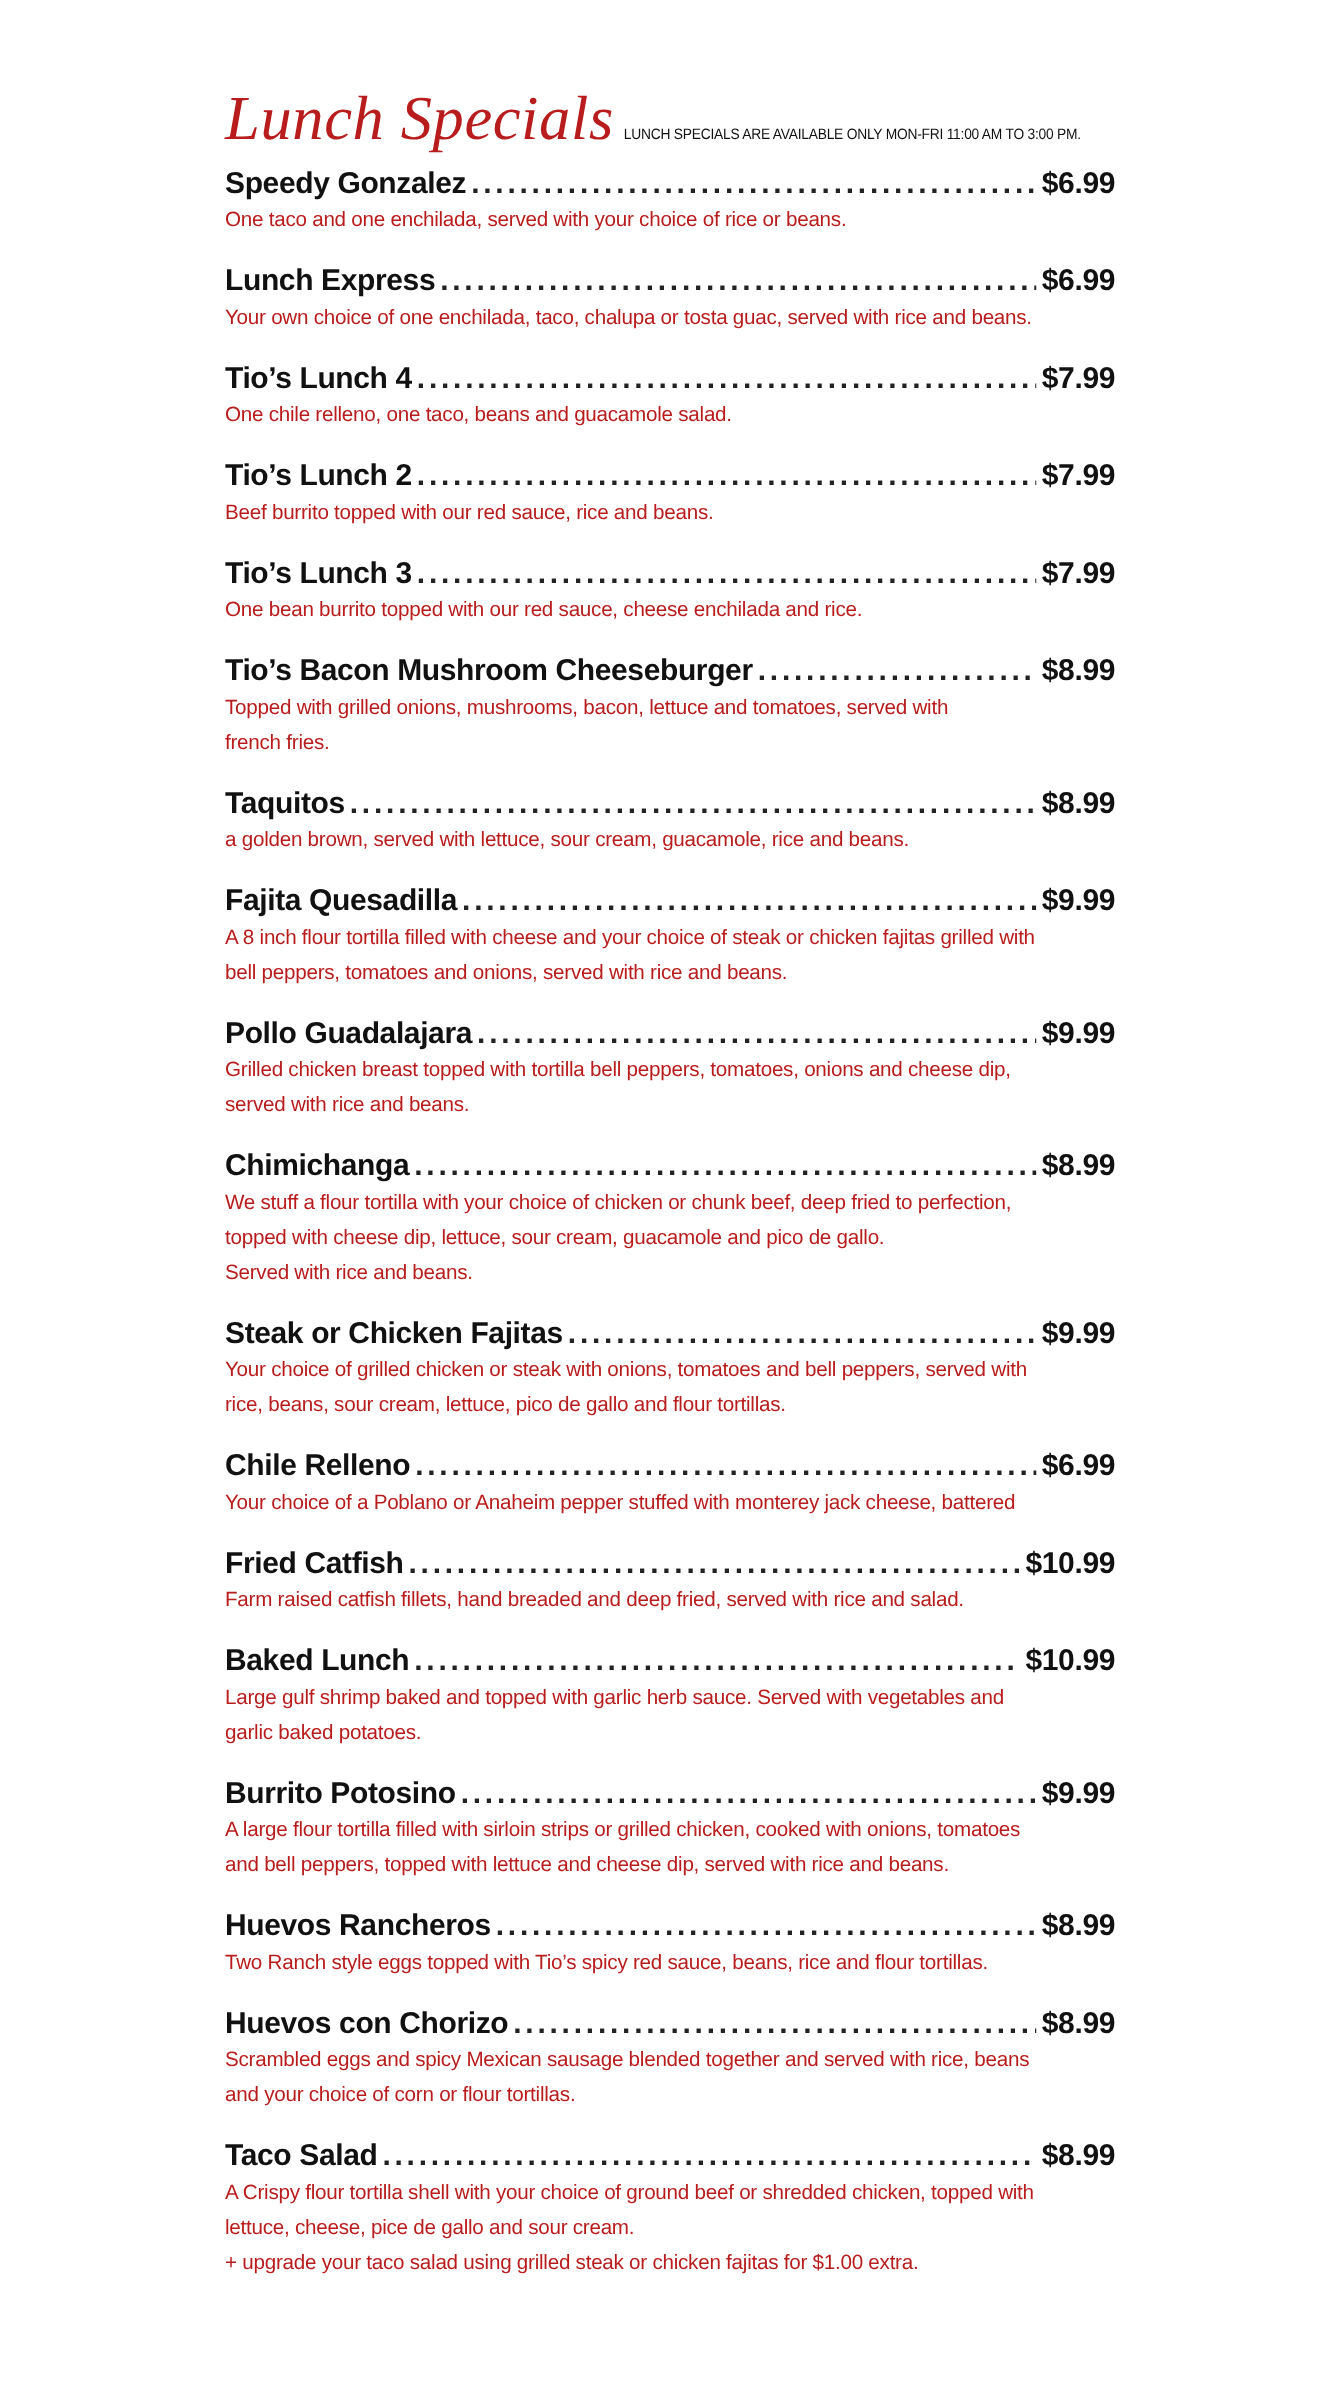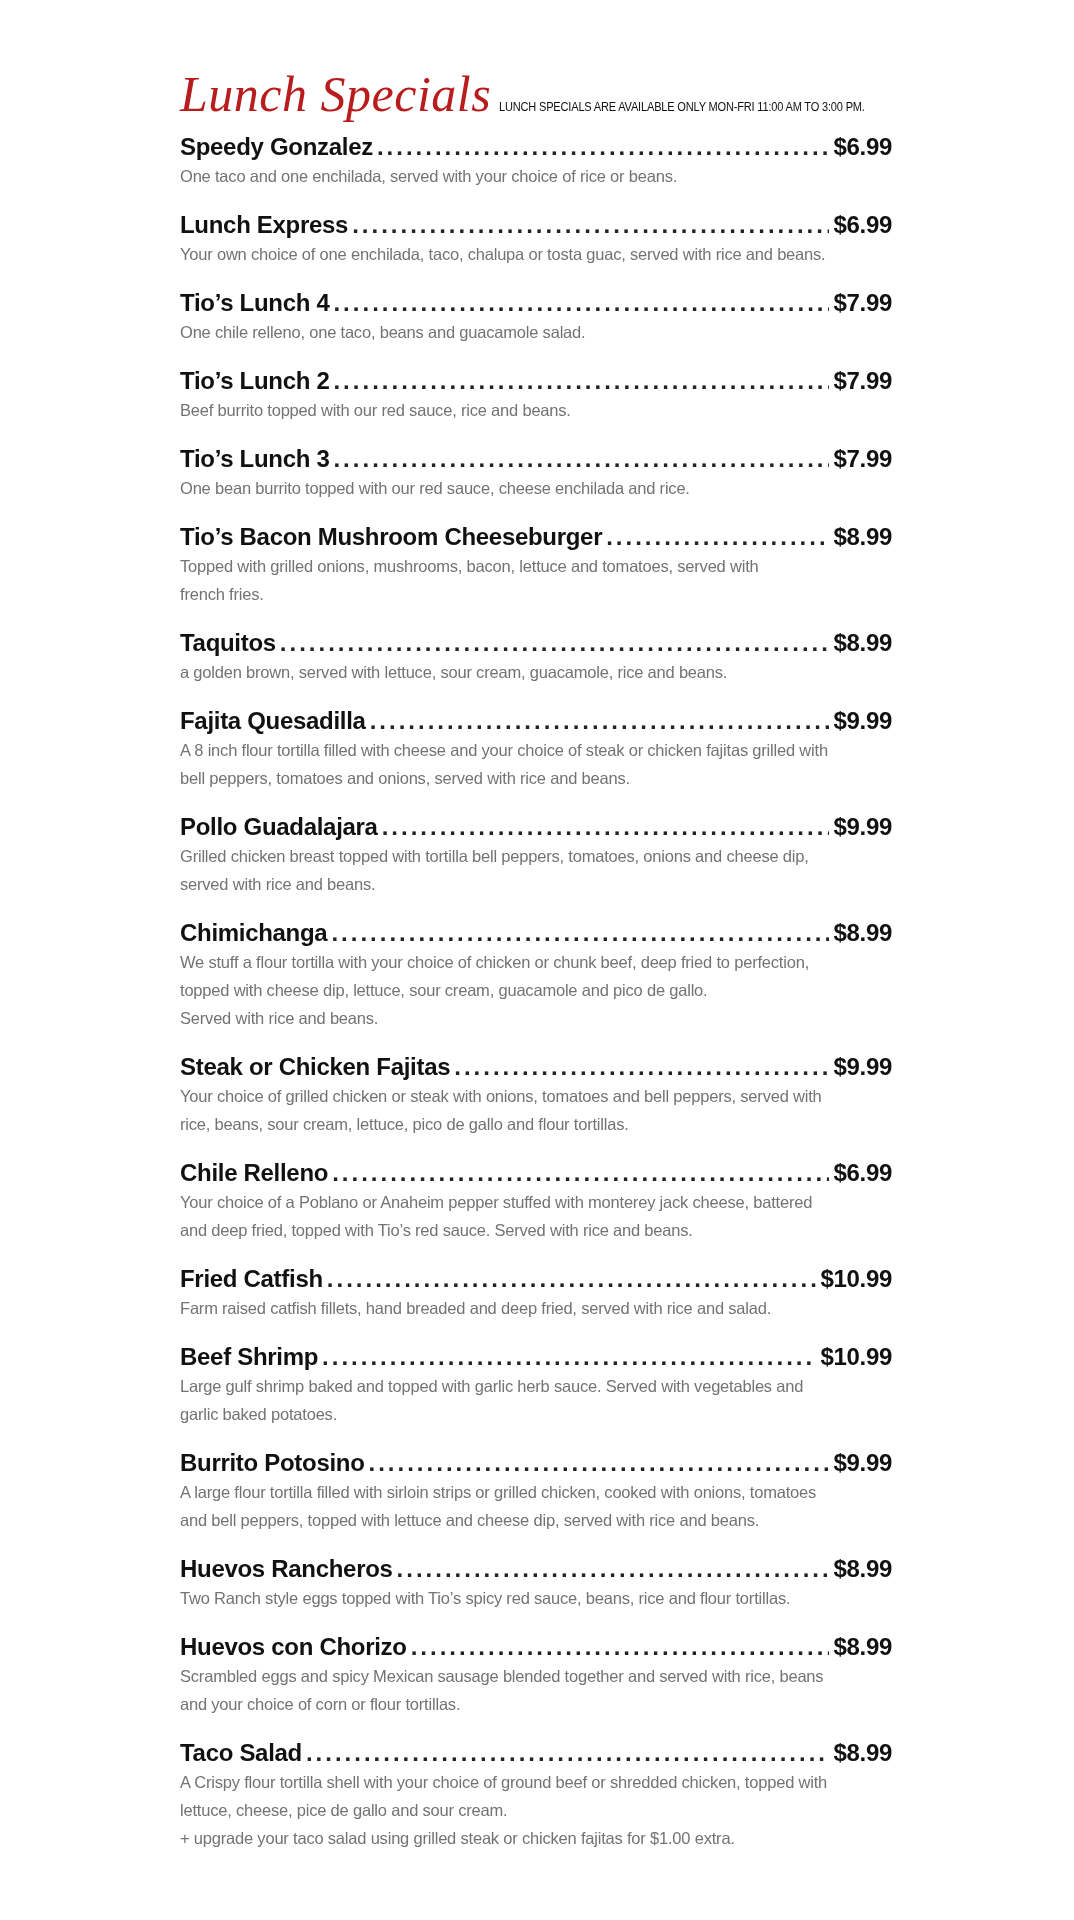--- a/index.html
+++ b/index.html
@@ -8,21 +8,21 @@
   .header { display: flex; align-items: baseline; white-space: nowrap; }
   .title { font-family: "Liberation Serif", serif; font-style: italic; font-size: 50px; color: #b91c1c; letter-spacing: 0.5px; line-height: 56px; }
   .subtitle { font-size: 12px; margin-left: 8px; letter-spacing: -0.2px; transform: scaleX(0.92); transform-origin: left; }
   .items { margin-top: 10px; }
   .item { margin-bottom: 20px; }
   .item-head { display: flex; align-items: flex-start; font-weight: bold; font-size: 24px; line-height: 30px; letter-spacing: -0.3px; }
   .item-name { white-space: nowrap; }
   .dots { flex: 1; overflow: hidden; white-space: nowrap; margin: 0 4px; font-weight: bold; letter-spacing: 3px; color: #222; }
   .dots::after { content: "........................................................................................................................................................................"; }
   .price { white-space: nowrap; }
-  .desc { font-size: 16.5px; line-height: 28px; color: #737373; letter-spacing: -0.2px; }
+  .desc { font-size: 16.5px; line-height: 28px; color: #b91c1c; letter-spacing: -0.2px; }
   .desc-line { display: block; }
 </style>
 </head>
 <body>
 
 <div class="page">
   <div class="header">
     <span class="title">Lunch Specials</span>
     <span class="subtitle">LUNCH SPECIALS ARE AVAILABLE ONLY MON-FRI 11:00 AM TO 3:00 PM.</span>
   </div>
@@ -144,36 +144,35 @@
         </div>
   </div>
       <div class="item">
     <div class="item-head">
       <span class="item-name">Chile Relleno</span>
       <span class="dots"></span>
       <span class="price">$6.99</span>
     </div>
     <div class="desc">
           <span class="desc-line">Your choice of a Poblano or Anaheim pepper stuffed with monterey jack cheese, battered</span>
-          <span class="desc-line">and deep fried, topped with Tio’s red sauce. Served with rice and beans.</span>
         </div>
   </div>
       <div class="item">
     <div class="item-head">
       <span class="item-name">Fried Catfish</span>
       <span class="dots"></span>
       <span class="price">$10.99</span>
     </div>
     <div class="desc">
           <span class="desc-line">Farm raised catfish fillets, hand breaded and deep fried, served with rice and salad.</span>
         </div>
   </div>
       <div class="item">
     <div class="item-head">
-      <span class="item-name">Beef Shrimp</span>
+      <span class="item-name">Baked Lunch</span>
       <span class="dots"></span>
       <span class="price">$10.99</span>
     </div>
     <div class="desc">
           <span class="desc-line">Large gulf shrimp baked and topped with garlic herb sauce. Served with vegetables and</span>
           <span class="desc-line">garlic baked potatoes.</span>
         </div>
   </div>
       <div class="item">
     <div class="item-head">

